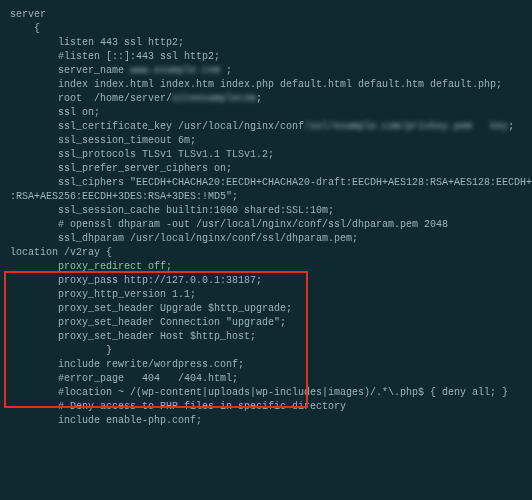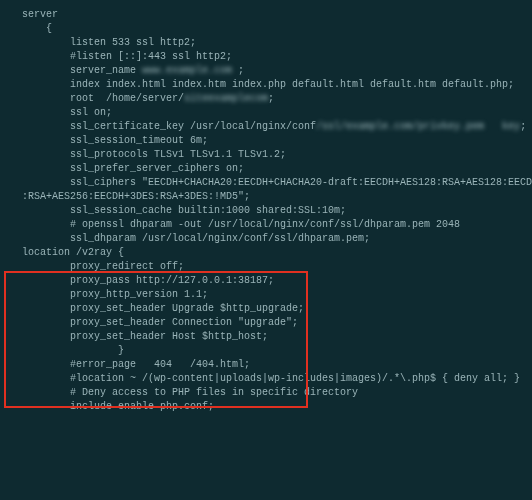--- a/index.html
+++ b/index.html
@@ -11,21 +11,21 @@
     overflow: hidden;
     font-family: Consolas, "Courier New", monospace;
     font-size: 10px;
     line-height: 14px;
     color: #9ab4b8;
   }
   .code-canvas {
     position: relative;
     width: 532px;
     height: 500px;
-    padding: 8px 0 0 22px;
+    padding: 8px 0 0 10px;
     box-sizing: border-box;
   }
   .line {
     white-space: pre;
   } 
   .blurred {
     filter: blur(2px);
     display: inline-block;
   }
   .highlight-box {
@@ -37,21 +37,21 @@
     height: 133px;
     pointer-events: none;
   }
 </style>
 </head>
 <body>
 
 <div class="code-canvas">
   <div class="line">server</div>
   <div class="line">    {</div>
-  <div class="line">        listen 533 ssl http2;</div>
+  <div class="line">        listen 443 ssl http2;</div>
   <div class="line">        #listen [::]:443 ssl http2;</div>
   <div class="line"><span>        server_name </span><span class="blurred">www.example.com</span><span> ;</span></div>
   <div class="line">        index index.html index.htm index.php default.html default.htm default.php;</div>
   <div class="line"><span>        root  /home/server/</span><span class="blurred">siteexamplecom</span><span>;</span></div>
   <div class="line">        ssl on;</div>
   <div class="line"><span>        ssl_certificate_key /usr/local/nginx/conf</span><span class="blurred">/ssl/example.com/privkey.pem</span><span>   </span><span class="blurred">key</span><span>;</span></div>
   <div class="line">        ssl_session_timeout 6m;</div>
   <div class="line">        ssl_protocols TLSv1 TLSv1.1 TLSv1.2;</div>
   <div class="line">        ssl_prefer_server_ciphers on;</div>
   <div class="line">        ssl_ciphers "EECDH+CHACHA20:EECDH+CHACHA20-draft:EECDH+AES128:RSA+AES128:EECDH+AES256</div>
@@ -62,20 +62,21 @@
   <div class="line"></div>
   <div class="line">location /v2ray {</div>
   <div class="line">        proxy_redirect off;</div>
   <div class="line">        proxy_pass http://127.0.0.1:38187;</div>
   <div class="line">        proxy_http_version 1.1;</div>
   <div class="line">        proxy_set_header Upgrade $http_upgrade;</div>
   <div class="line">        proxy_set_header Connection "upgrade";</div>
   <div class="line">        proxy_set_header Host $http_host;</div>
   <div class="line">                }</div>
   <div class="line"></div>
+  <div class="line">        include rewrite/wordpress.conf;</div>
   <div class="line">        #error_page   404   /404.html;</div>
   <div class="line"></div>
   <div class="line">        #location ~ /(wp-content|uploads|wp-includes|images)/.*\.php$ { deny all; }</div>
   <div class="line">        # Deny access to PHP files in specific directory</div>
   <div class="line"></div>
   <div class="line">        include enable-php.conf;</div>
 
   <div class="highlight-box"></div>
 </div>
 

